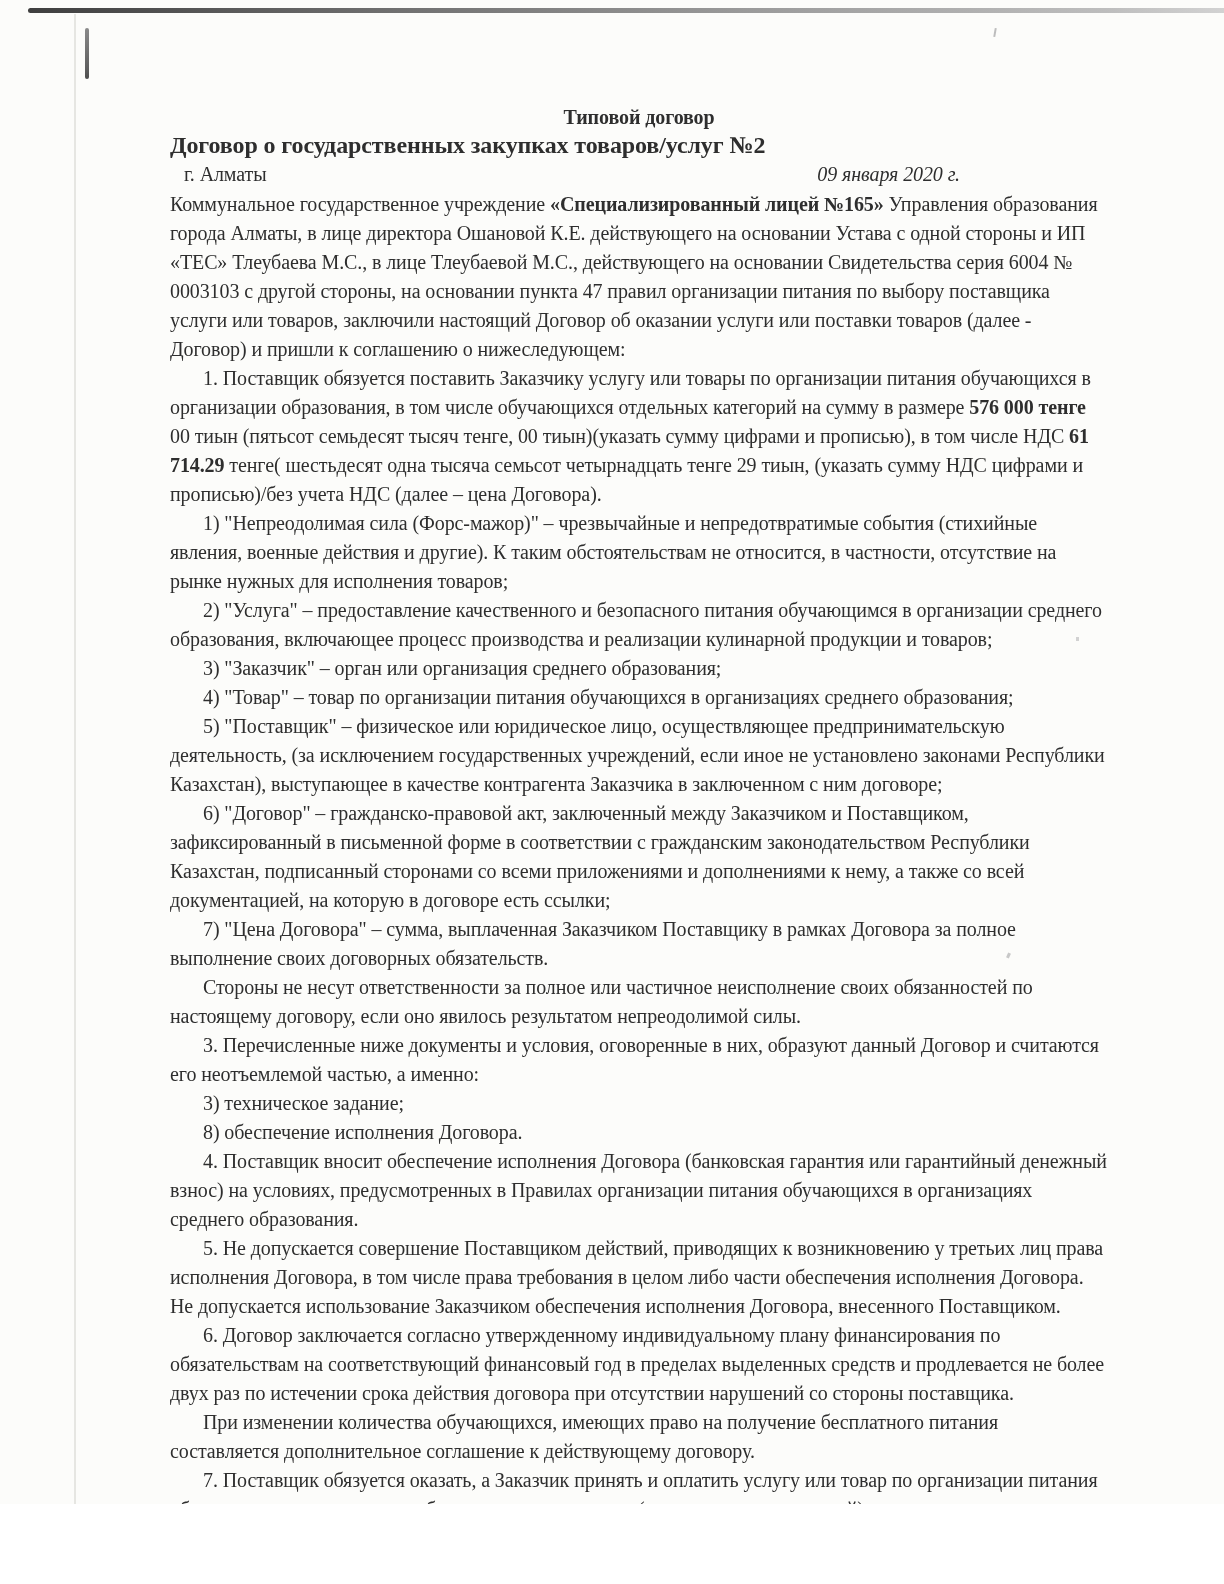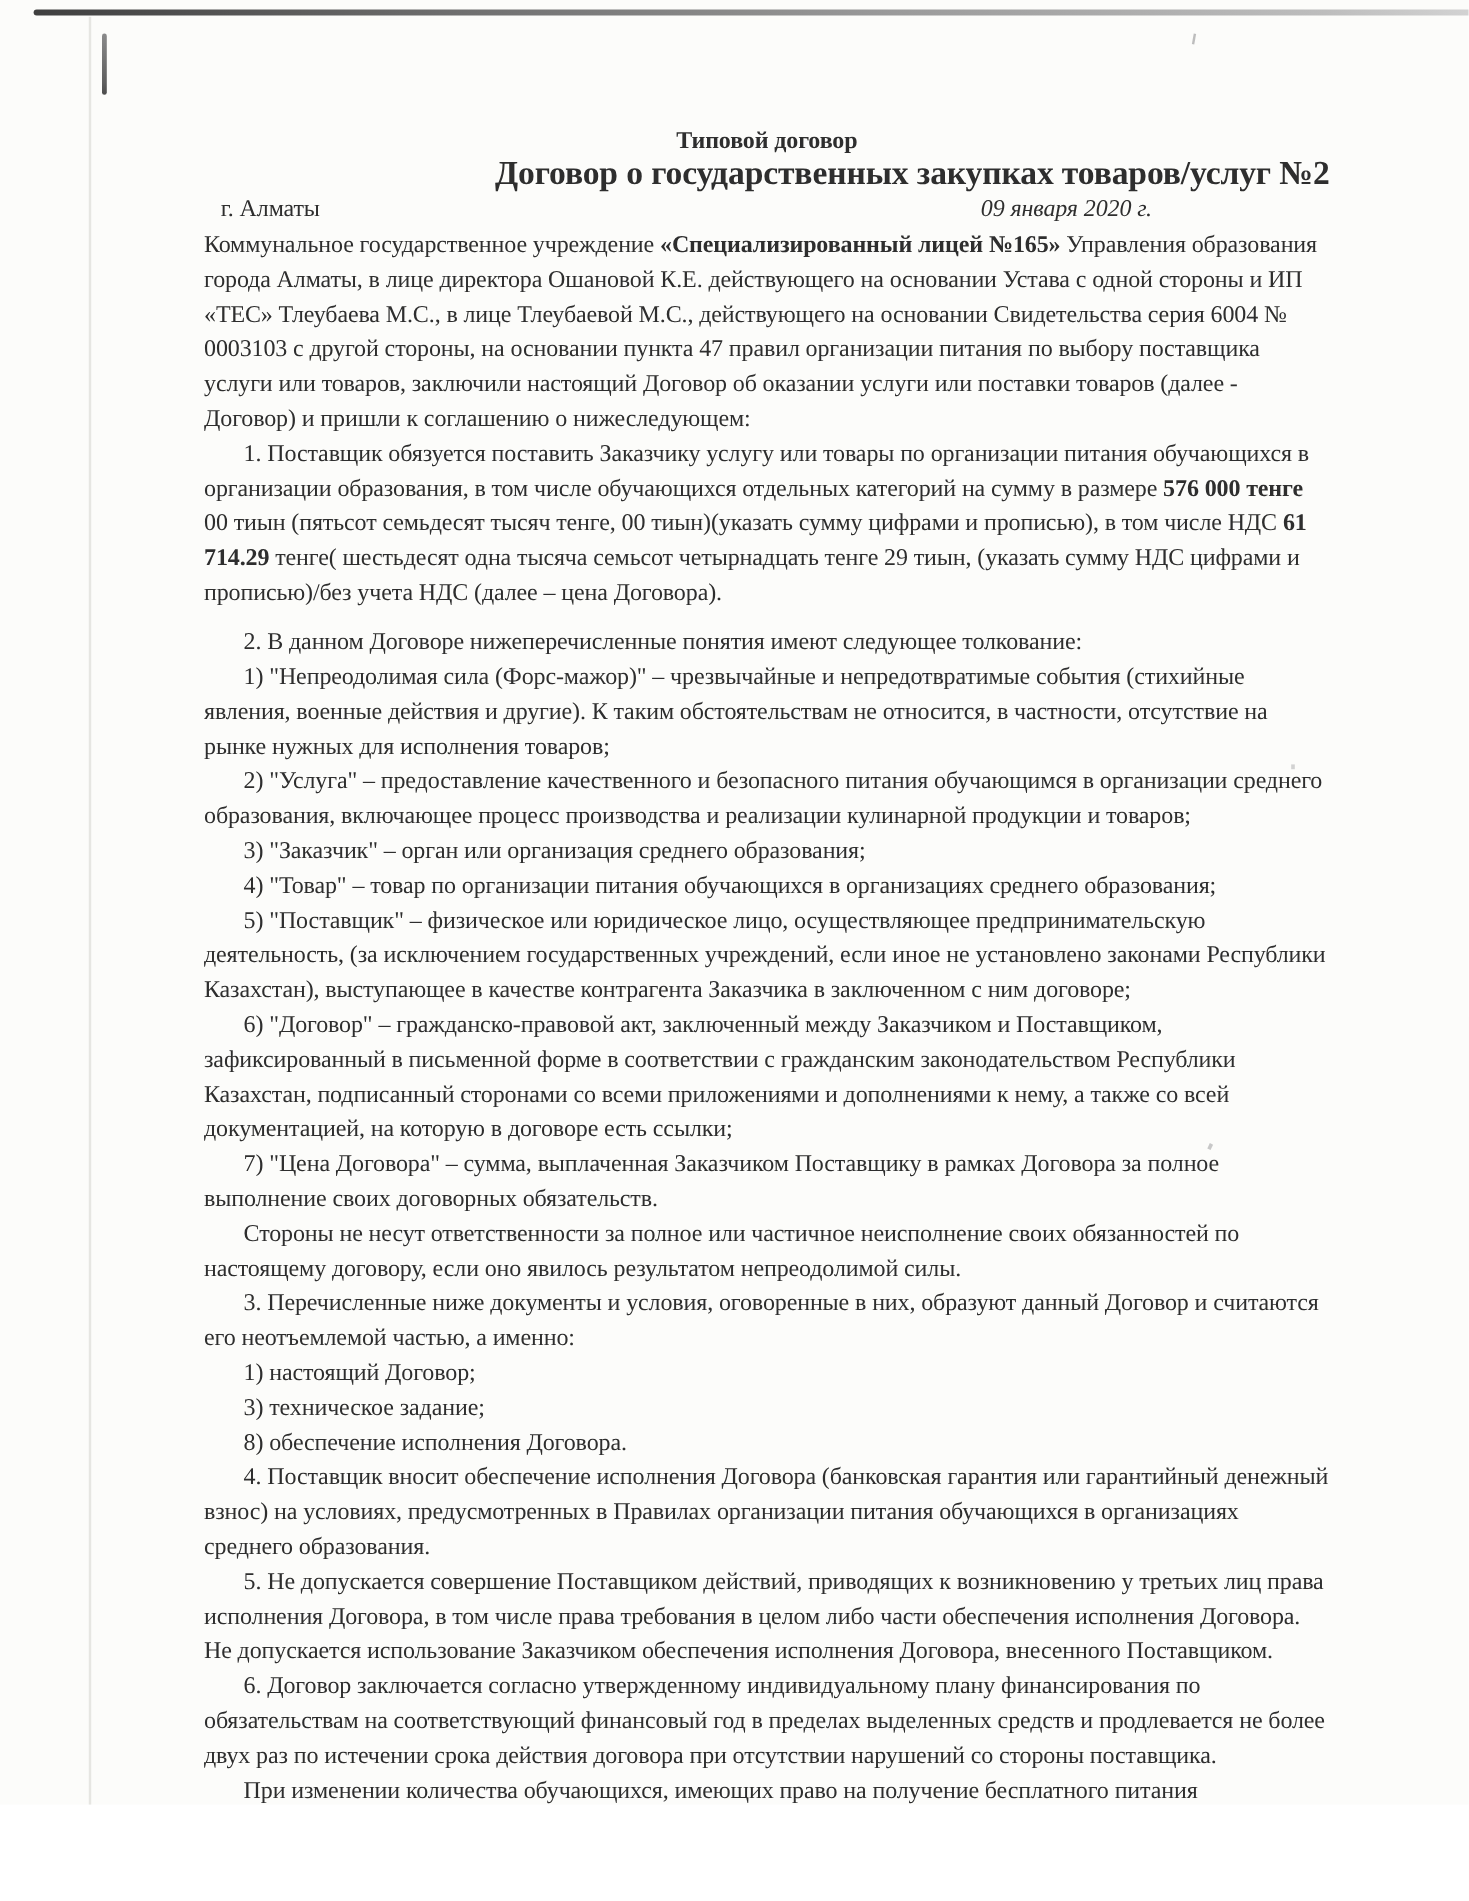--- a/index.html
+++ b/index.html
@@ -29,21 +29,21 @@
     background: linear-gradient(#8a8a8a, #5f5f5f 80%, #4c4c4c);
     border-radius: 2px;
   }
   .speck { position: absolute; background: #bdbdbd; }
   .speck-1 { left: 994px; top: 28px; width: 2px; height: 9px; transform: rotate(10deg); }
   .speck-2 { left: 1007px; top: 953px; width: 3px; height: 5px; background: #c8c8c8; transform: rotate(25deg); }
   .speck-3 { left: 1076px; top: 637px; width: 3px; height: 4px; background: #d2d2d2; }
   
   .content { position: absolute; left: 170px; top: 104px; width: 938px; }
   .h1 { text-align: center; font-weight: bold; font-size: 20px; line-height: 26px; }
-  .h2 { text-align: right; font-weight: bold; font-size: 28px; line-height: 30px; font-family: Liberation Serif, serif; }
+  .h2 { text-align: left; font-weight: bold; font-size: 24px; line-height: 30px; font-family: Liberation Serif, serif; }
   .h3 { text-align: center; font-weight: normal; font-size: 23px; line-height: 30px; }
   .cityline {
     display: flex; justify-content: space-between;
     font-size: 20px; line-height: 27px; margin-top: 1px;
   }
   .cityline .city { padding-left: 14px; }
   .cityline .date { padding-right: 148px; font-style: italic; }
   .body-text { margin-top: 2px; }
   .para { font-size: 20px; line-height: 29px; text-align: left; }
   .para.indent { text-indent: 33px; }
@@ -64,31 +64,29 @@
   <div class="content">
     <div class="h1">Типовой договор</div>
     <div class="h2">Договор о государственных закупках товаров/услуг №2</div>
     <div class="cityline">
       <span class="city">г. Алматы</span>
       <span class="date">09 января  2020 г.</span>
     </div>
     <div class="body-text">
         <div class="para"><span>Коммунальное государственное учреждение </span><span class="bold">«Специализированный лицей №165»</span><span> Управления образования города Алматы, в лице директора Ошановой К.Е. действующего на основании Устава с одной стороны и ИП «ТЕС» Тлеубаева М.С., в лице Тлеубаевой М.С., действующего на основании Свидетельства серия  6004 № 0003103 с другой стороны, на основании пункта 47 правил организации питания по выбору поставщика услуги или товаров, заключили настоящий Договор об оказании услуги или поставки товаров (далее - Договор) и пришли к соглашению о нижеследующем:</span></div>
         <div class="para indent"><span>1. Поставщик обязуется поставить Заказчику услугу или товары по организации питания обучающихся в организации образования, в том числе обучающихся отдельных категорий на сумму в размере </span><span class="bold">576 000 тенге</span><span> 00 тиын (пятьсот семьдесят тысяч тенге, 00 тиын)(указать сумму цифрами и прописью), в том числе НДС </span><span class="bold">61 714.29</span><span> тенге( шестьдесят одна тысяча семьсот четырнадцать тенге 29 тиын, (указать сумму НДС цифрами и прописью)/без учета НДС (далее – цена Договора).</span></div>
-        <div class="para indent space"><span>2. В данном Договоре нижеперечисленные понятия имеют следующее толкование:</span></div>
         <div class="para indent"><span>1) "Непреодолимая сила (Форс-мажор)" – чрезвычайные и непредотвратимые события (стихийные явления, военные действия и другие). К таким обстоятельствам не относится, в частности, отсутствие на рынке нужных для исполнения товаров;</span></div>
         <div class="para indent"><span>2) "Услуга" – предоставление качественного и безопасного питания обучающимся в организации среднего образования, включающее процесс производства и реализации кулинарной продукции и товаров;</span></div>
         <div class="para indent"><span>3) "Заказчик" – орган или организация среднего образования;</span></div>
         <div class="para indent"><span>4) "Товар" – товар по организации питания обучающихся в организациях среднего образования;</span></div>
         <div class="para indent"><span>5) "Поставщик" – физическое или юридическое лицо, осуществляющее предпринимательскую деятельность, (за исключением государственных учреждений, если иное не установлено законами Республики Казахстан), выступающее в качестве контрагента Заказчика в заключенном с ним договоре;</span></div>
         <div class="para indent"><span>6) "Договор" – гражданско-правовой акт, заключенный между Заказчиком и Поставщиком, зафиксированный в письменной форме в соответствии с гражданским законодательством Республики Казахстан, подписанный сторонами со всеми приложениями и дополнениями к нему, а также со всей документацией, на которую в договоре есть ссылки;</span></div>
         <div class="para indent"><span>7) "Цена Договора" – сумма, выплаченная Заказчиком Поставщику в рамках Договора за полное выполнение своих договорных обязательств.</span></div>
         <div class="para indent"><span>Стороны не несут ответственности за полное или частичное неисполнение своих обязанностей по настоящему договору, если оно явилось результатом непреодолимой силы.</span></div>
         <div class="para indent"><span>3. Перечисленные ниже документы и условия, оговоренные в них, образуют данный Договор и считаются его неотъемлемой частью, а именно:</span></div>
-        <div class="para indent"><span>1) настоящий Договор;</span></div>
         <div class="para indent"><span>3) техническое задание;</span></div>
         <div class="para indent"><span>8) обеспечение исполнения Договора.</span></div>
         <div class="para indent"><span>4. Поставщик вносит обеспечение исполнения Договора (банковская гарантия или гарантийный денежный взнос) на условиях, предусмотренных в Правилах организации питания обучающихся в организациях среднего образования.</span></div>
         <div class="para indent"><span>5. Не допускается совершение Поставщиком действий, приводящих к возникновению у третьих лиц права исполнения Договора, в том числе права требования в целом либо части обеспечения исполнения Договора. Не допускается использование Заказчиком обеспечения исполнения Договора, внесенного Поставщиком.</span></div>
         <div class="para indent"><span>6. Договор заключается согласно утвержденному индивидуальному плану финансирования по обязательствам на соответствующий финансовый год в пределах выделенных средств и продлевается не более двух раз по истечении срока действия договора при отсутствии нарушений со стороны поставщика.</span></div>
         <div class="para indent"><span>При изменении количества обучающихся, имеющих право на получение бесплатного питания составляется дополнительное соглашение к действующему договору.</span></div>
         <div class="para indent"><span>7. Поставщик обязуется оказать, а Заказчик принять и оплатить услугу или товар по организации питания обучающихся в организации образования в количестве (указать количество детей) в соответствии с</span></div>
       </div>
   </div>
 </div>

